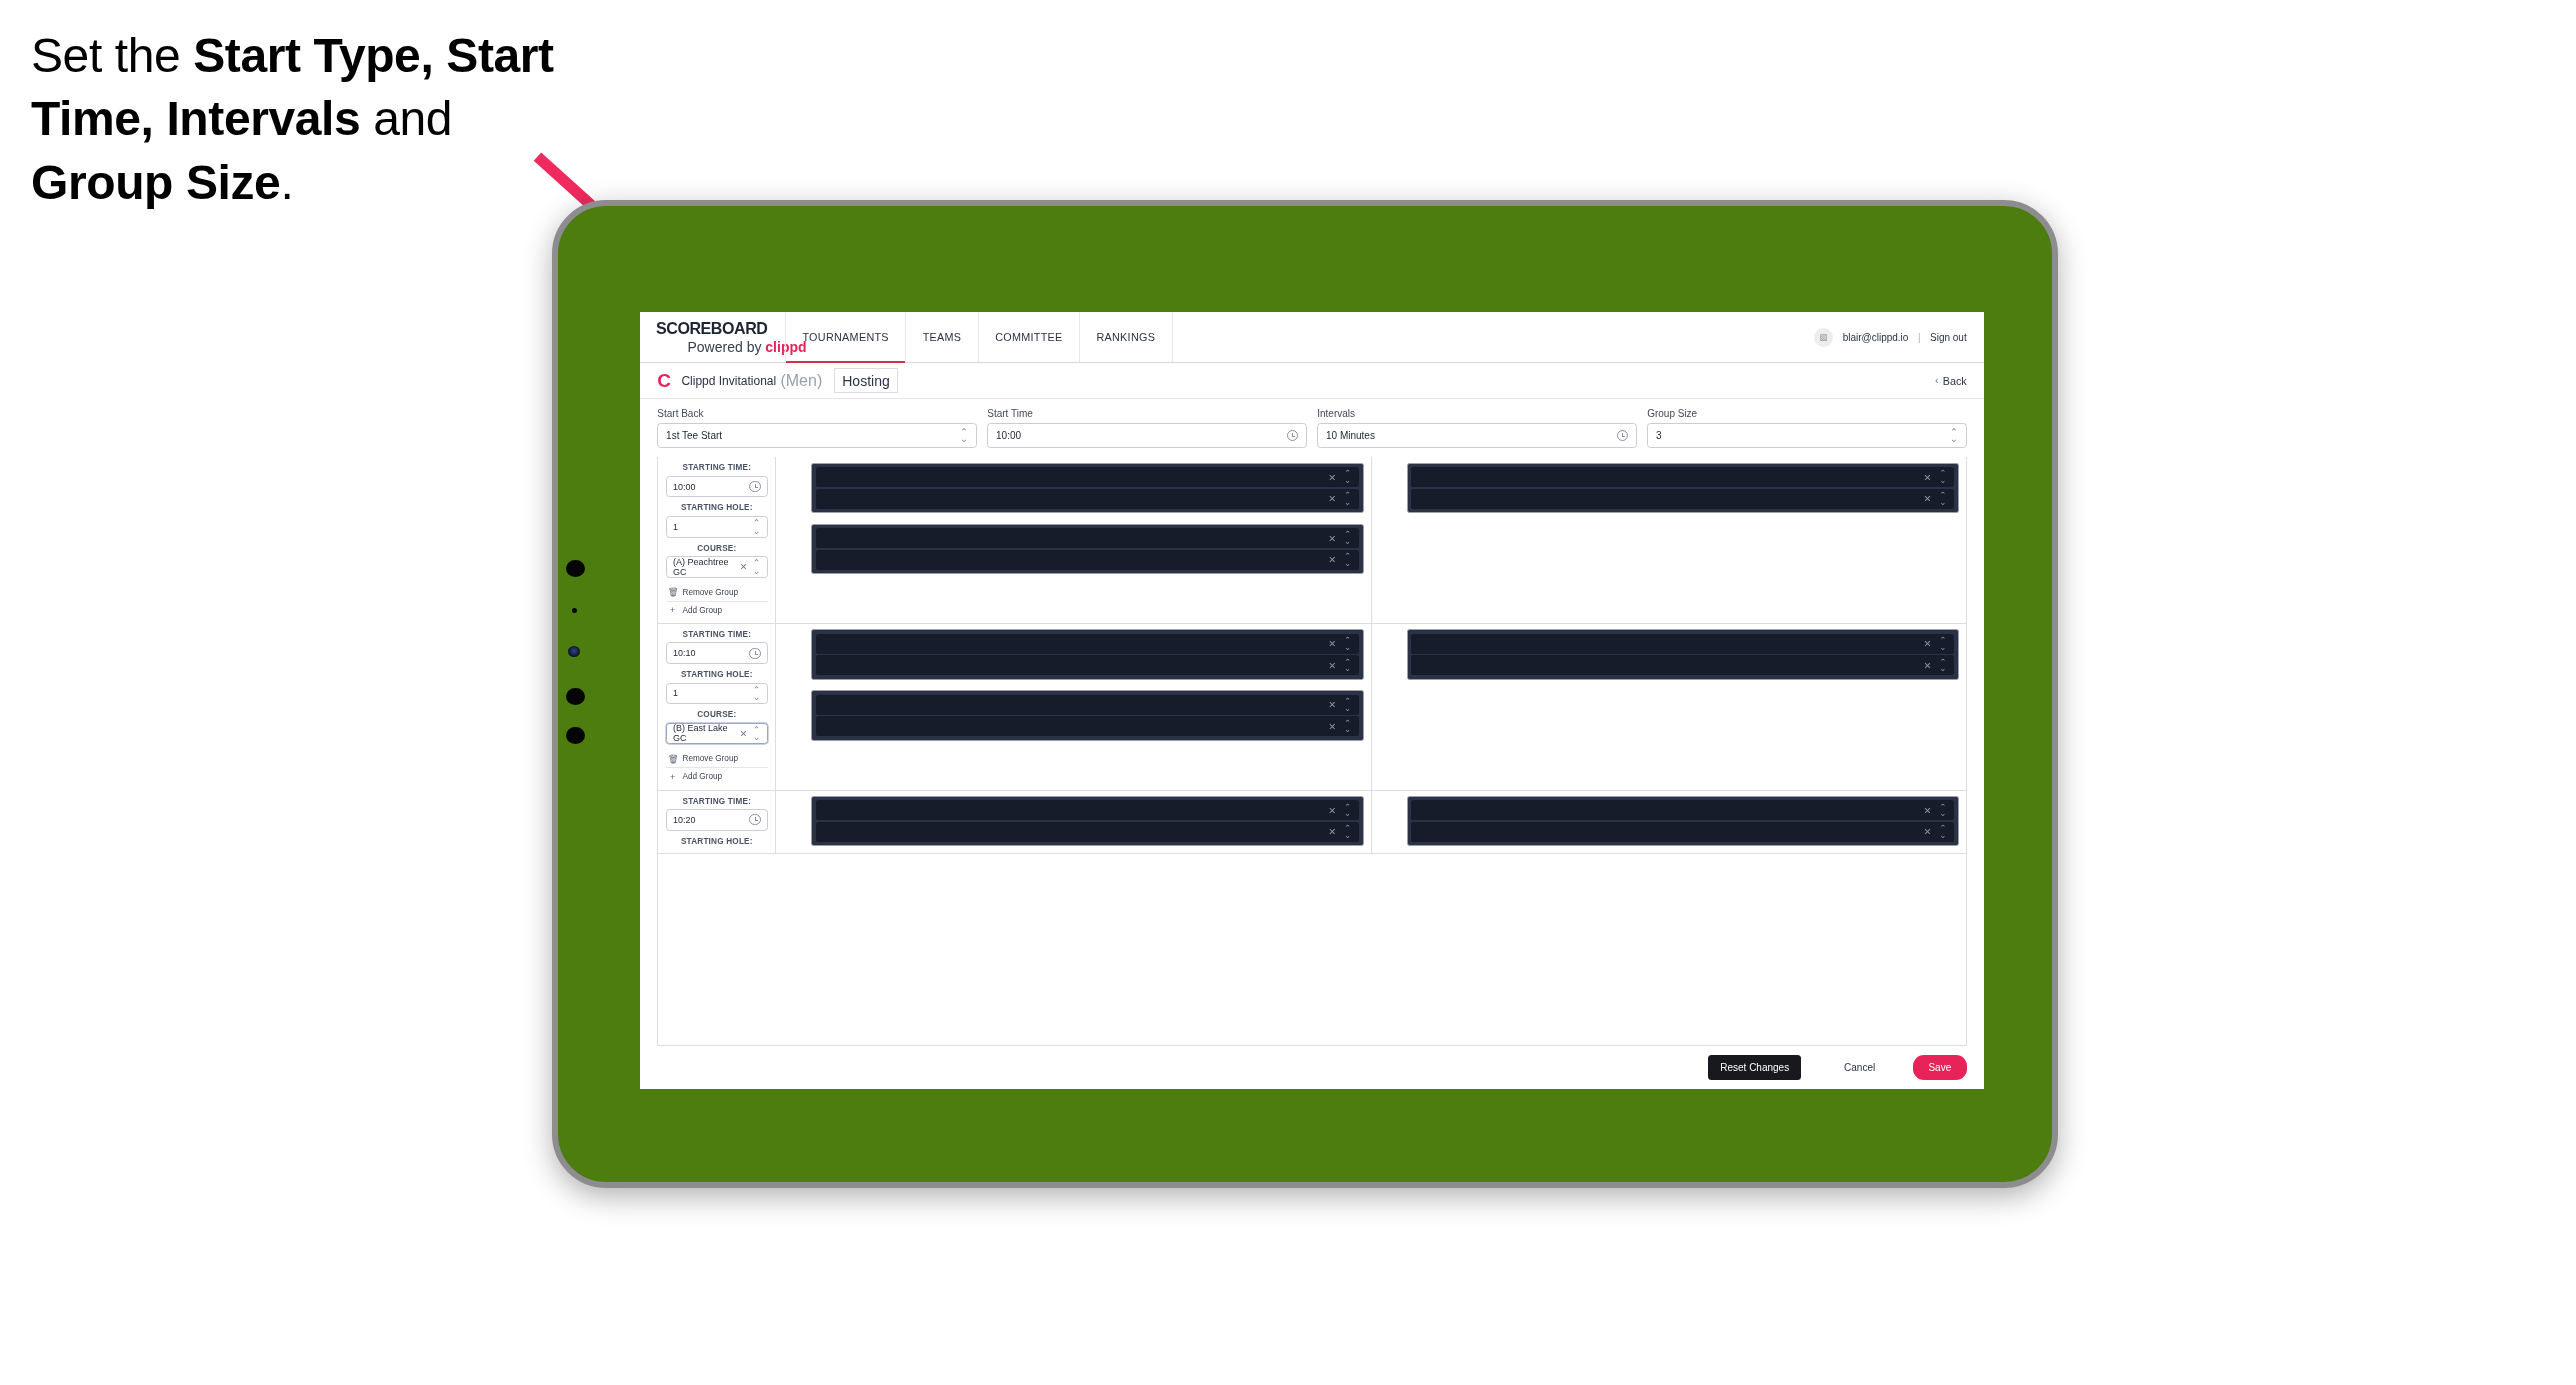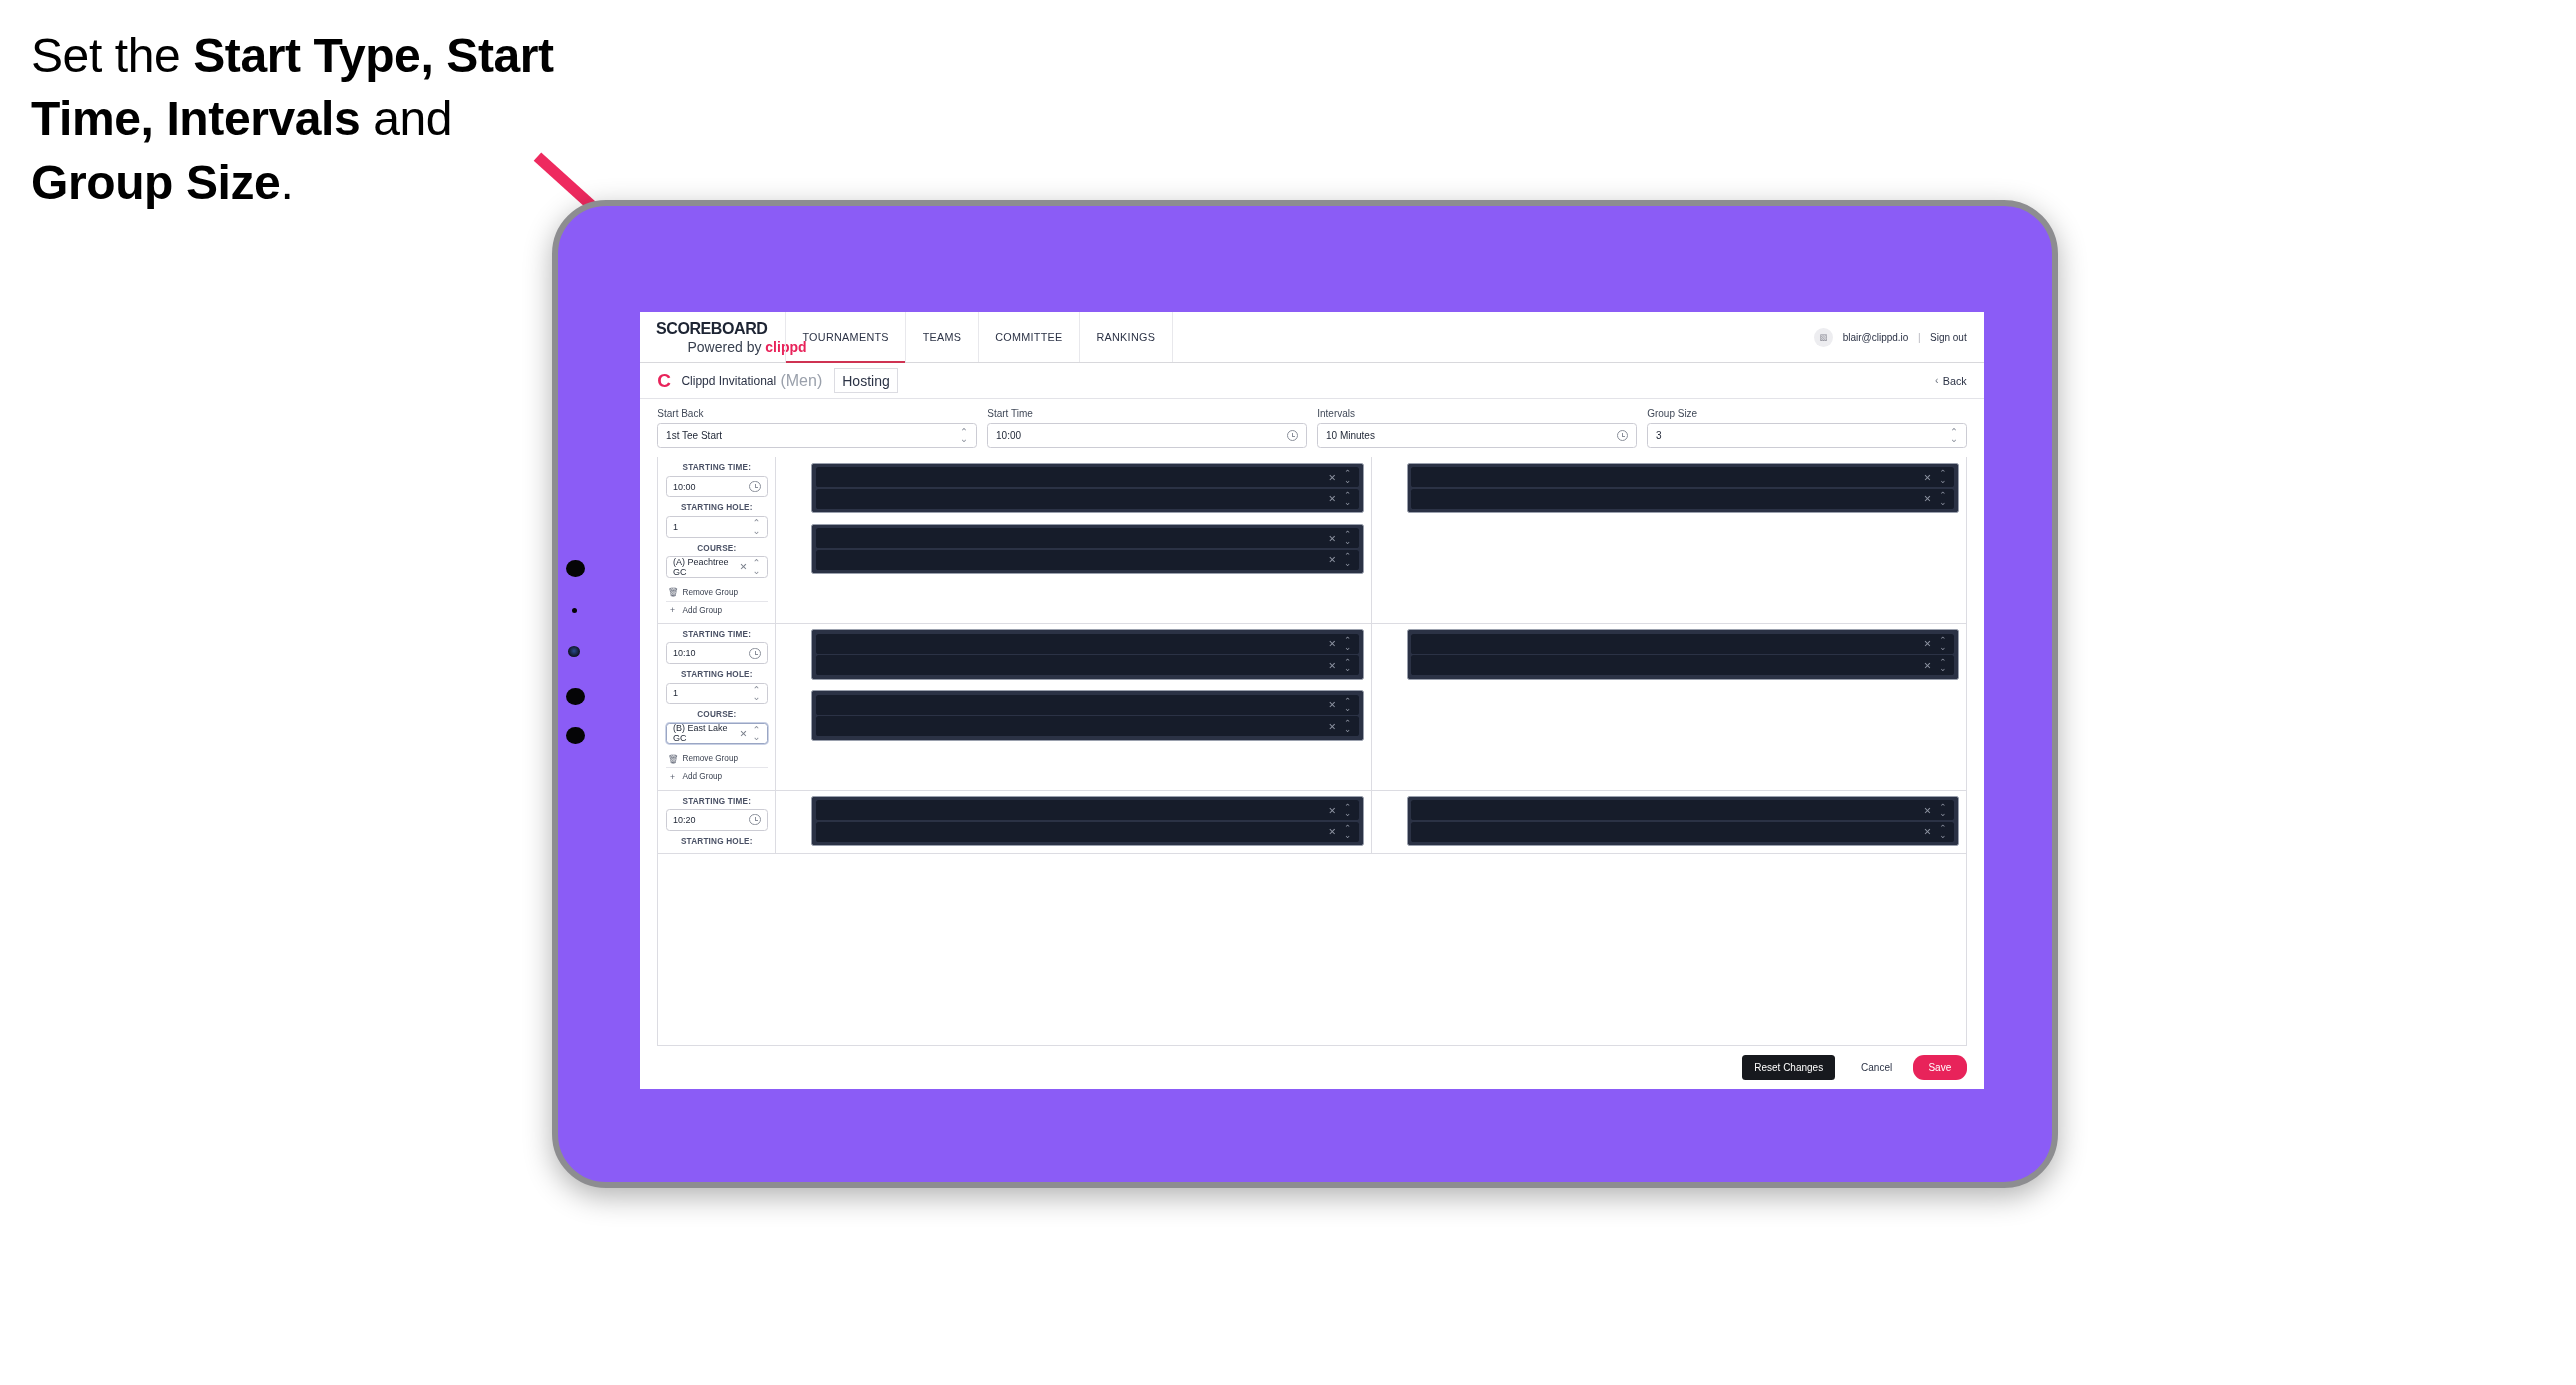--- a/index.html
+++ b/index.html
@@ -35,21 +35,21 @@
     pointer-events: none;
   }
 
   
   #tablet {
     position: absolute;
     left: 552px;
     top: 200px;
     width: 1506px;
     height: 988px;
-    background: #8b5cf6;
+    background: #4d7c0f;
     border-radius: 54px;
     border: 6px solid #8d8d90;
     box-shadow: 0 8.6px 29px rgba(0,0,0,0.30);
   }
   #bezel-dots { position: absolute; left: -0.9px; top: 0; width: 26px; height: 100%; }
   .bezel-dot {
     position: absolute;
     left: 8.6px;
     background: #050506;
     border-radius: 50%;
@@ -325,21 +325,21 @@
     display: flex; flex-direction: column; align-items: center;
   }
 
   
   #tbl-footer {
     height: 43px;
     background: #fff;
     display: flex;
     align-items: center;
     justify-content: flex-end;
-    gap: 0;
+    gap: 17px;
     padding-right: 17.3px;
     flex: none;
   }
   #btn-reset {
     background: #17191e; color: #fff;
     font-size: 10px;
     padding: 7px 12px;
     border-radius: 3.5px;
     cursor: pointer;
     border: none;

